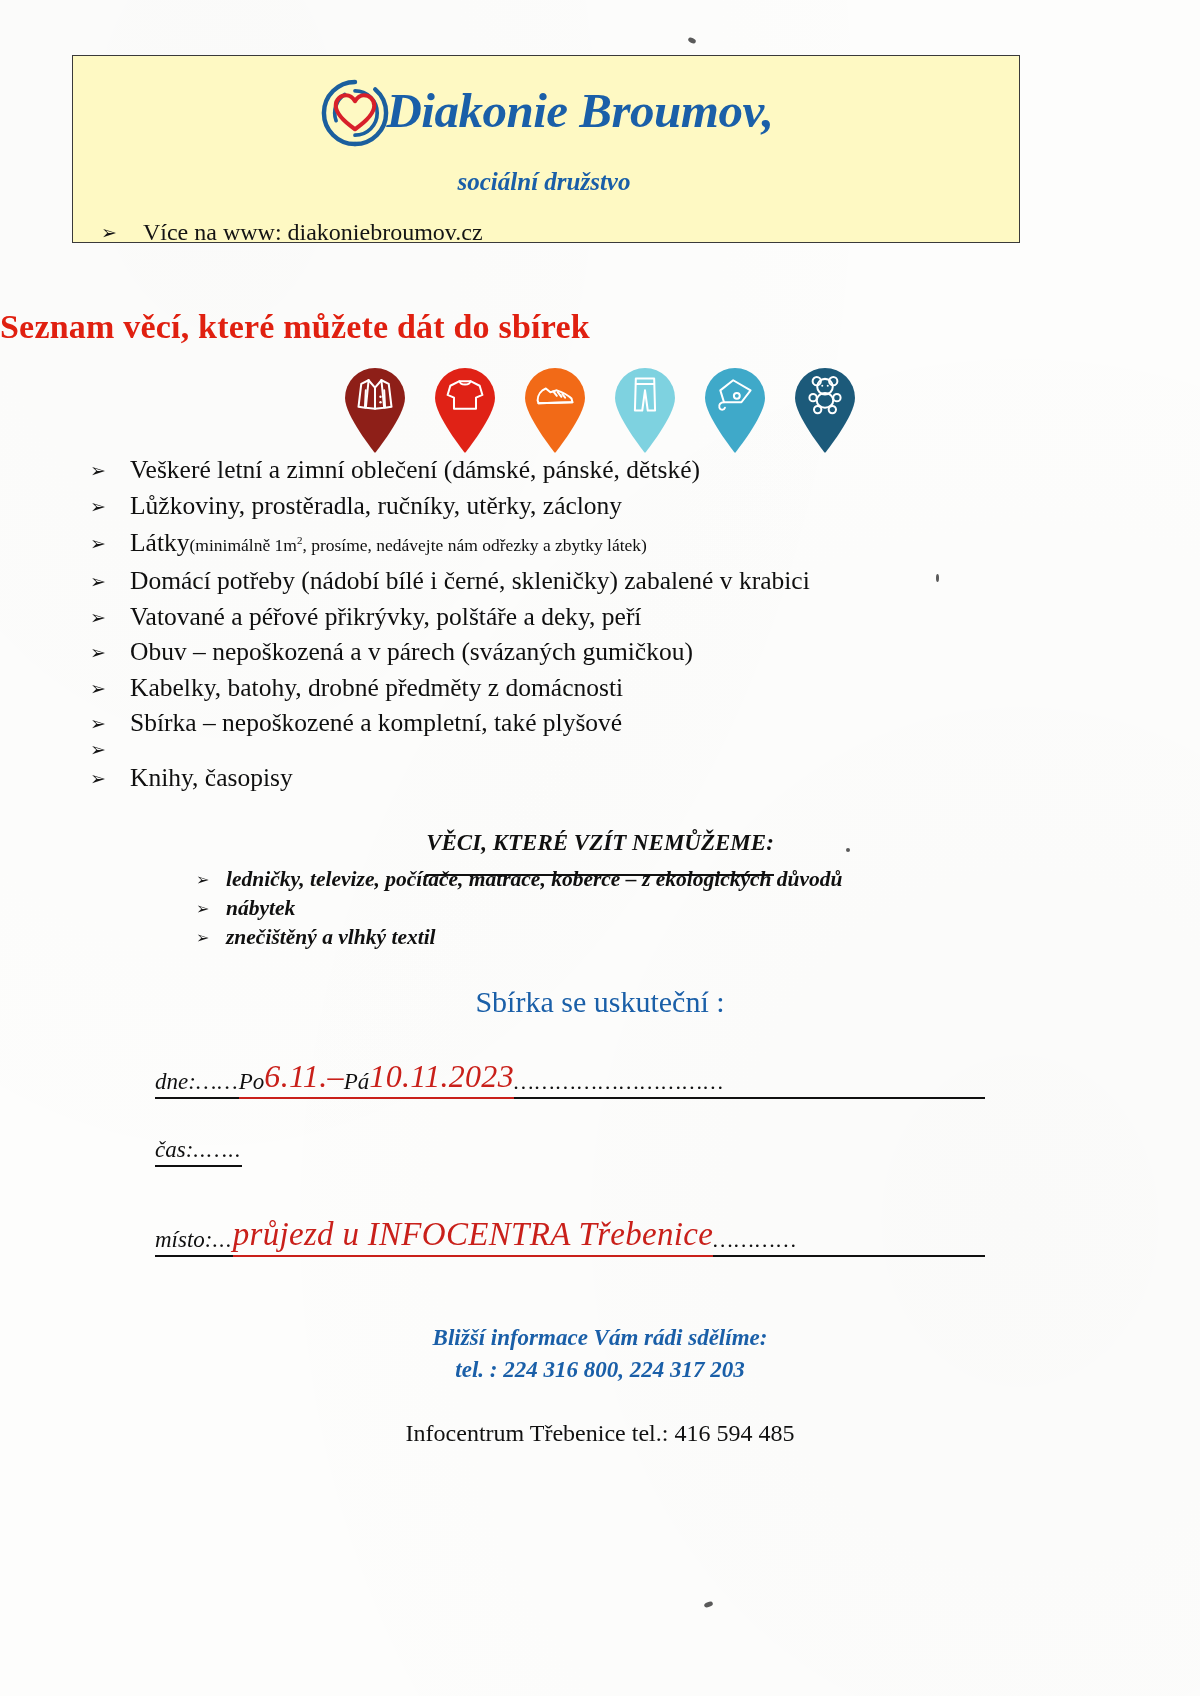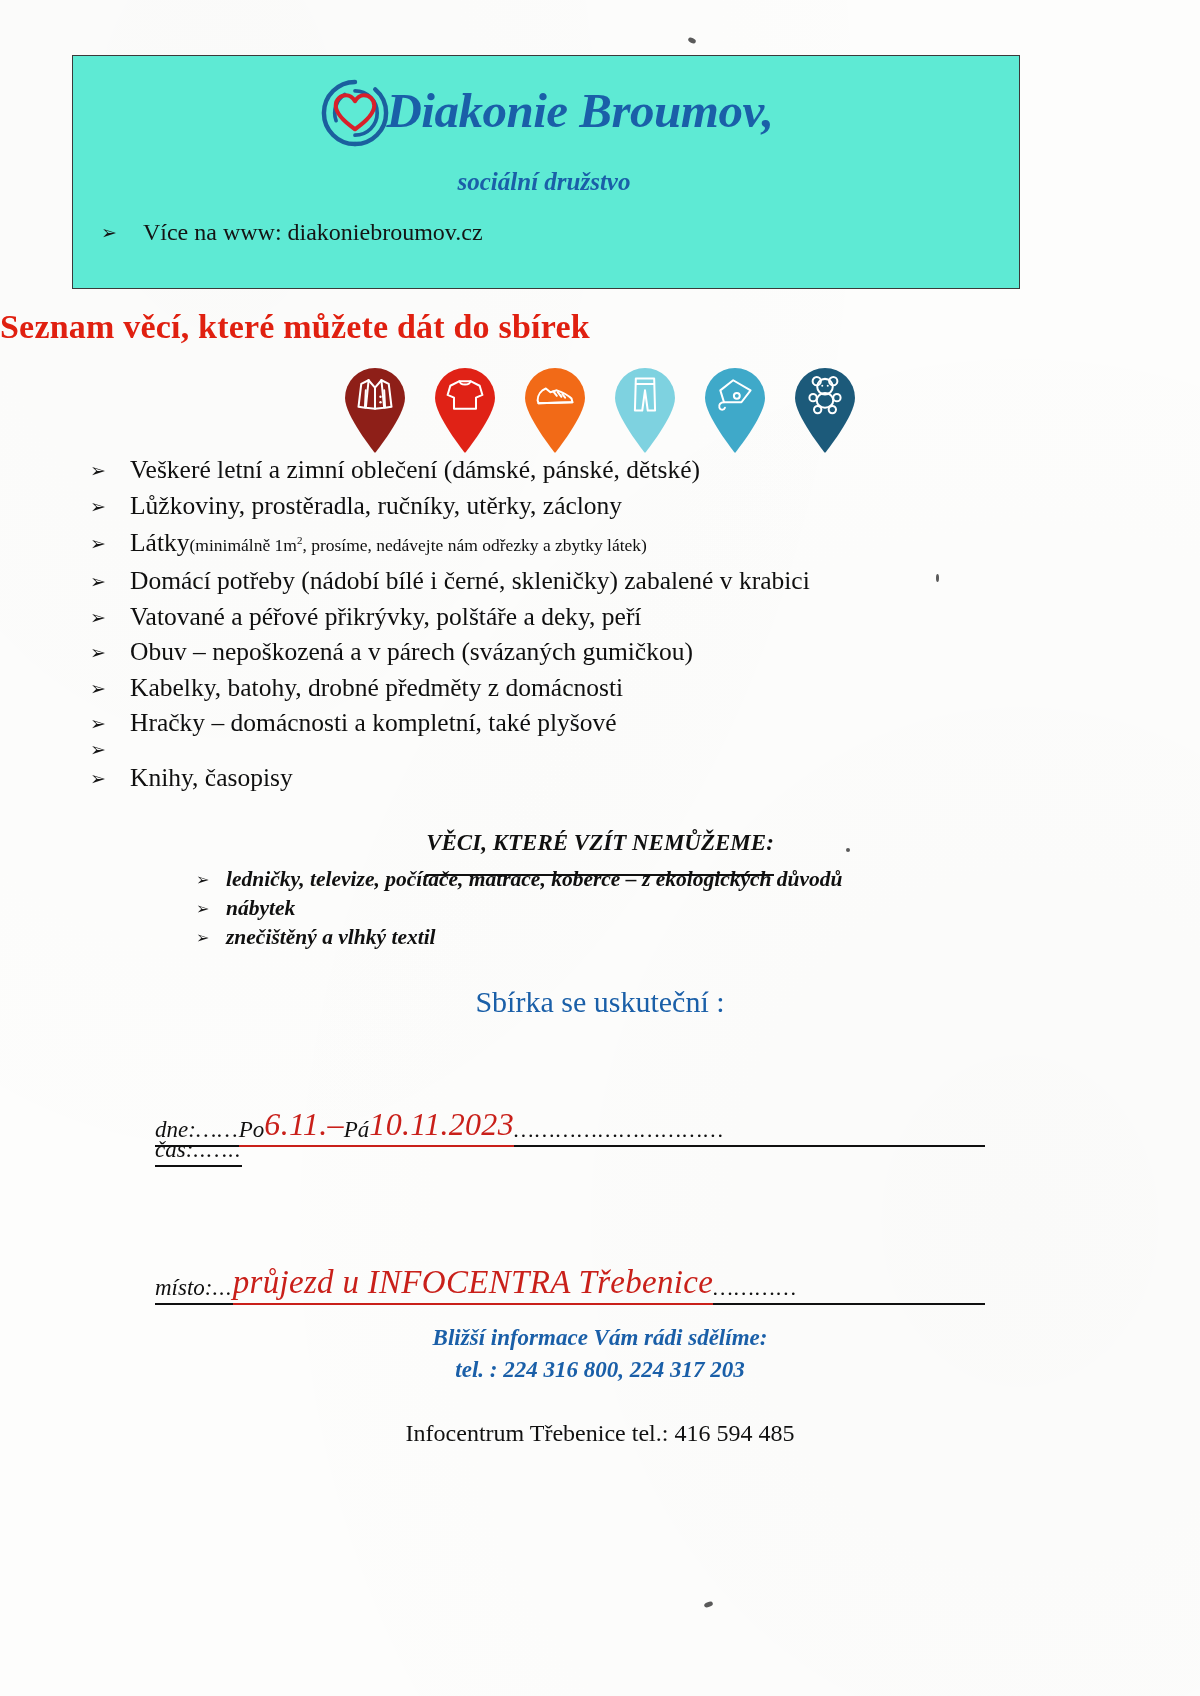--- a/index.html
+++ b/index.html
@@ -31,24 +31,24 @@
       radial-gradient(ellipse at 18% 8%, rgba(0,0,0,0.012), transparent 55%),
       radial-gradient(ellipse at 85% 72%, rgba(0,0,0,0.012), transparent 60%);
   }
 
   
   .header-box {
     position: absolute;
     left: 72px;
     top: 55px;
     width: 948px;
-    height: 234px;
+    height: 188px;
     border: 1.5px solid #3a3a3a;
     box-sizing: border-box;
-    background: #5eead4;
+    background: #fef9c3;
   }
   .brand-row {
     position: absolute;
     left: 0; right: 0;
     top: 14px;
     display: flex;
     align-items: center;
     justify-content: center;
   }
   .logo-mark {
@@ -256,21 +256,20 @@
     flex: 0 0 auto;
   }
   .fl-value {
     font-style: italic;
     font-size: 32px;
     color: #c9201a;
     border-bottom: 2.2px solid #c9201a;
     padding-bottom: 2px;
     flex: 0 0 auto;
     letter-spacing: 0.3px;
-    margin-top: 48px;
   }
   .fl-value.big { font-size: 33px; }
   .fl-dots-tail {
     font-style: italic;
     font-size: 22px;
     color: #101010;
     border-bottom: 2px solid #101010;
     padding-bottom: 2px;
     letter-spacing: 1.5px;
     flex: 1 1 auto;
@@ -469,21 +468,21 @@
     <li>
       <span class="arrow-bullet">➢</span>
       <span class="li-text">Obuv – nepoškozená a v párech (svázaných gumičkou)</span>
     </li>
     <li>
       <span class="arrow-bullet">➢</span>
       <span class="li-text">Kabelky, batohy, drobné předměty z domácnosti</span>
     </li>
     <li>
       <span class="arrow-bullet">➢</span>
-      <span class="li-text">Hračky – domácnosti a kompletní, také plyšové</span>
+      <span class="li-text">Sbírka – nepoškozené a kompletní, také plyšové</span>
     </li>
     <li>
       <span class="arrow-bullet">➢</span>
     </li>
     <li>
       <span class="arrow-bullet">➢</span>
       <span class="li-text">Knihy, časopisy</span>
     </li>
   </ul>
 

